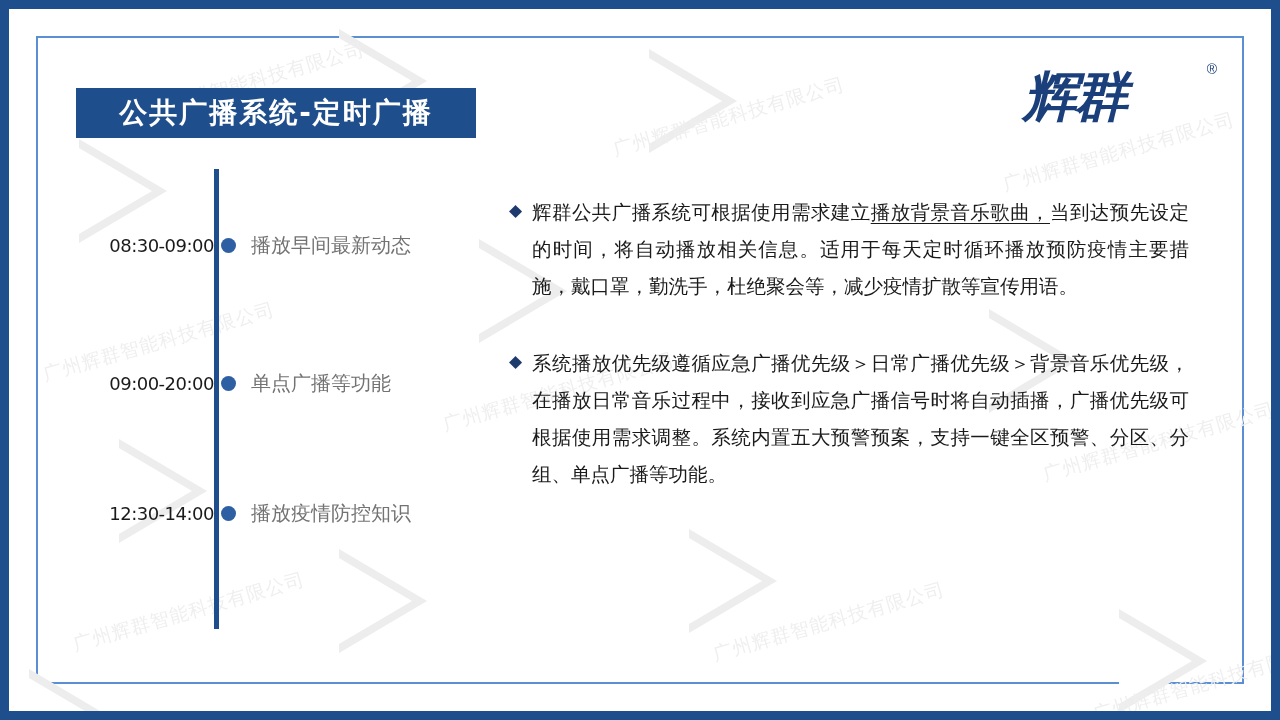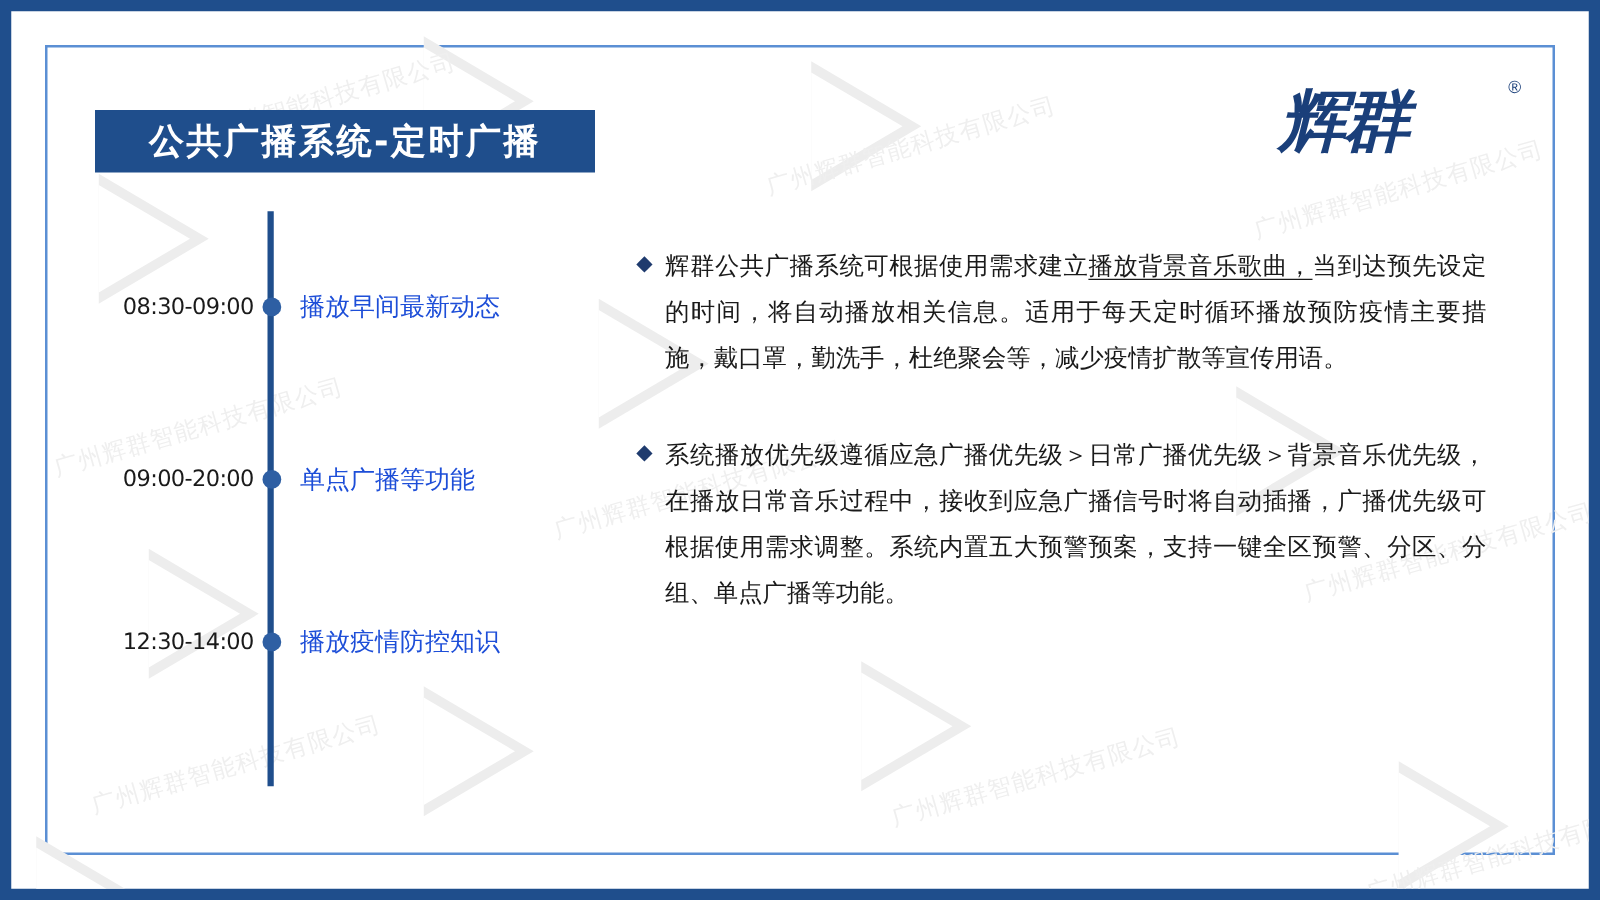--- a/index.html
+++ b/index.html
@@ -139,21 +139,21 @@
   .timeline-line {
     position: absolute;
     left: 138px;
     top: 0;
     width: 5px;
     height: 460px;
     background: #1f4e8c;
   }
   .tl-row {
     position: absolute;
-    left: 1px;
+    left: 12px;
     width: 400px;
     height: 28px;
     display: flex;
     align-items: center;
   }
   .tl-time {
     width: 130px;
     text-align: right;
     font-size: 18px;
     color: #1a1a1a;
@@ -171,21 +171,21 @@
   .tl-dot {
     width: 15px;
     height: 15px;
     border-radius: 50%;
     background: #2e5fa3;
   }
   .tl-label {
     flex: 1;
     padding-left: 12px;
     font-size: 20px;
-    color: #1d4ed8;
+    color: #737373;
     font-family: "DejaVu Sans", sans-serif;
   }
   .tl-row.highlight .tl-time,
   .tl-row.highlight .tl-label {
     color: #d4181b;
     font-weight: bold;
   }
 
   
   .content {

